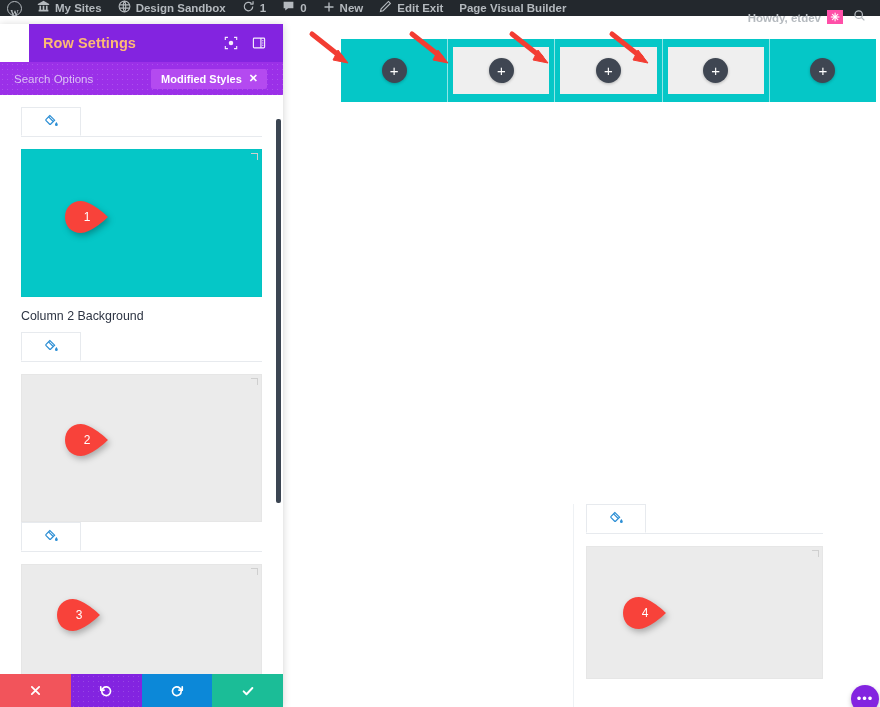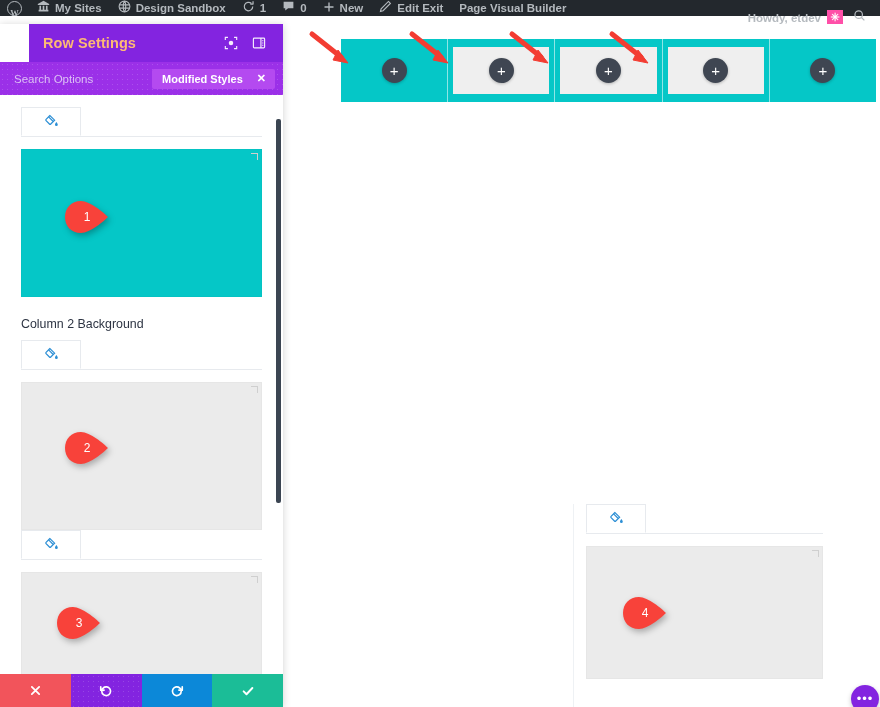--- a/index.html
+++ b/index.html
@@ -66,33 +66,33 @@
     height:33px;
     background:#9b30e8;
     background-image:radial-gradient(rgba(255,255,255,.16) 0.7px, transparent 0.8px);
     background-size:5px 5px;
     display:flex; align-items:center; padding:0 0 0 14px;
     position:relative;
   }
   .search-ph { font-size:11.5px; color:#dcc0f4; flex:1; }
   .badge-modified {
     background:#b44af0; color:#fff; font-size:11px; font-weight:bold;
-    height:20px; display:flex; align-items:center; gap:14px;
-    padding:0 9px 0 10px; margin-right:8px; border-radius:2px;
+    height:20px; display:flex; align-items:center; gap:7px;
+    padding:0 9px 0 10px; margin-right:16px; border-radius:2px;
   }
   .badge-x { font-size:11px; font-weight:bold; line-height:1; }
 
   .panel-body {
     position:absolute; left:0; top:71px; width:283px; bottom:33px;
     background:#fff; overflow:hidden;
   }
   .field-group { padding:0 21px; }
   .field-label {
     font-size:12.4px; color:#2d3443; font-weight:normal;
-    padding:20px 0 9px 0;
+    padding:12px 0 9px 0;
   }
   .picker-row {
     height:30px; border-bottom:1px solid #e7eaee;
     display:flex; align-items:stretch;
   }
   .picker-tab {
     width:60px; border:1px solid #e7eaee; border-bottom:1px solid #fff;
     display:flex; align-items:center; justify-content:center;
     background:#fff;
   }

